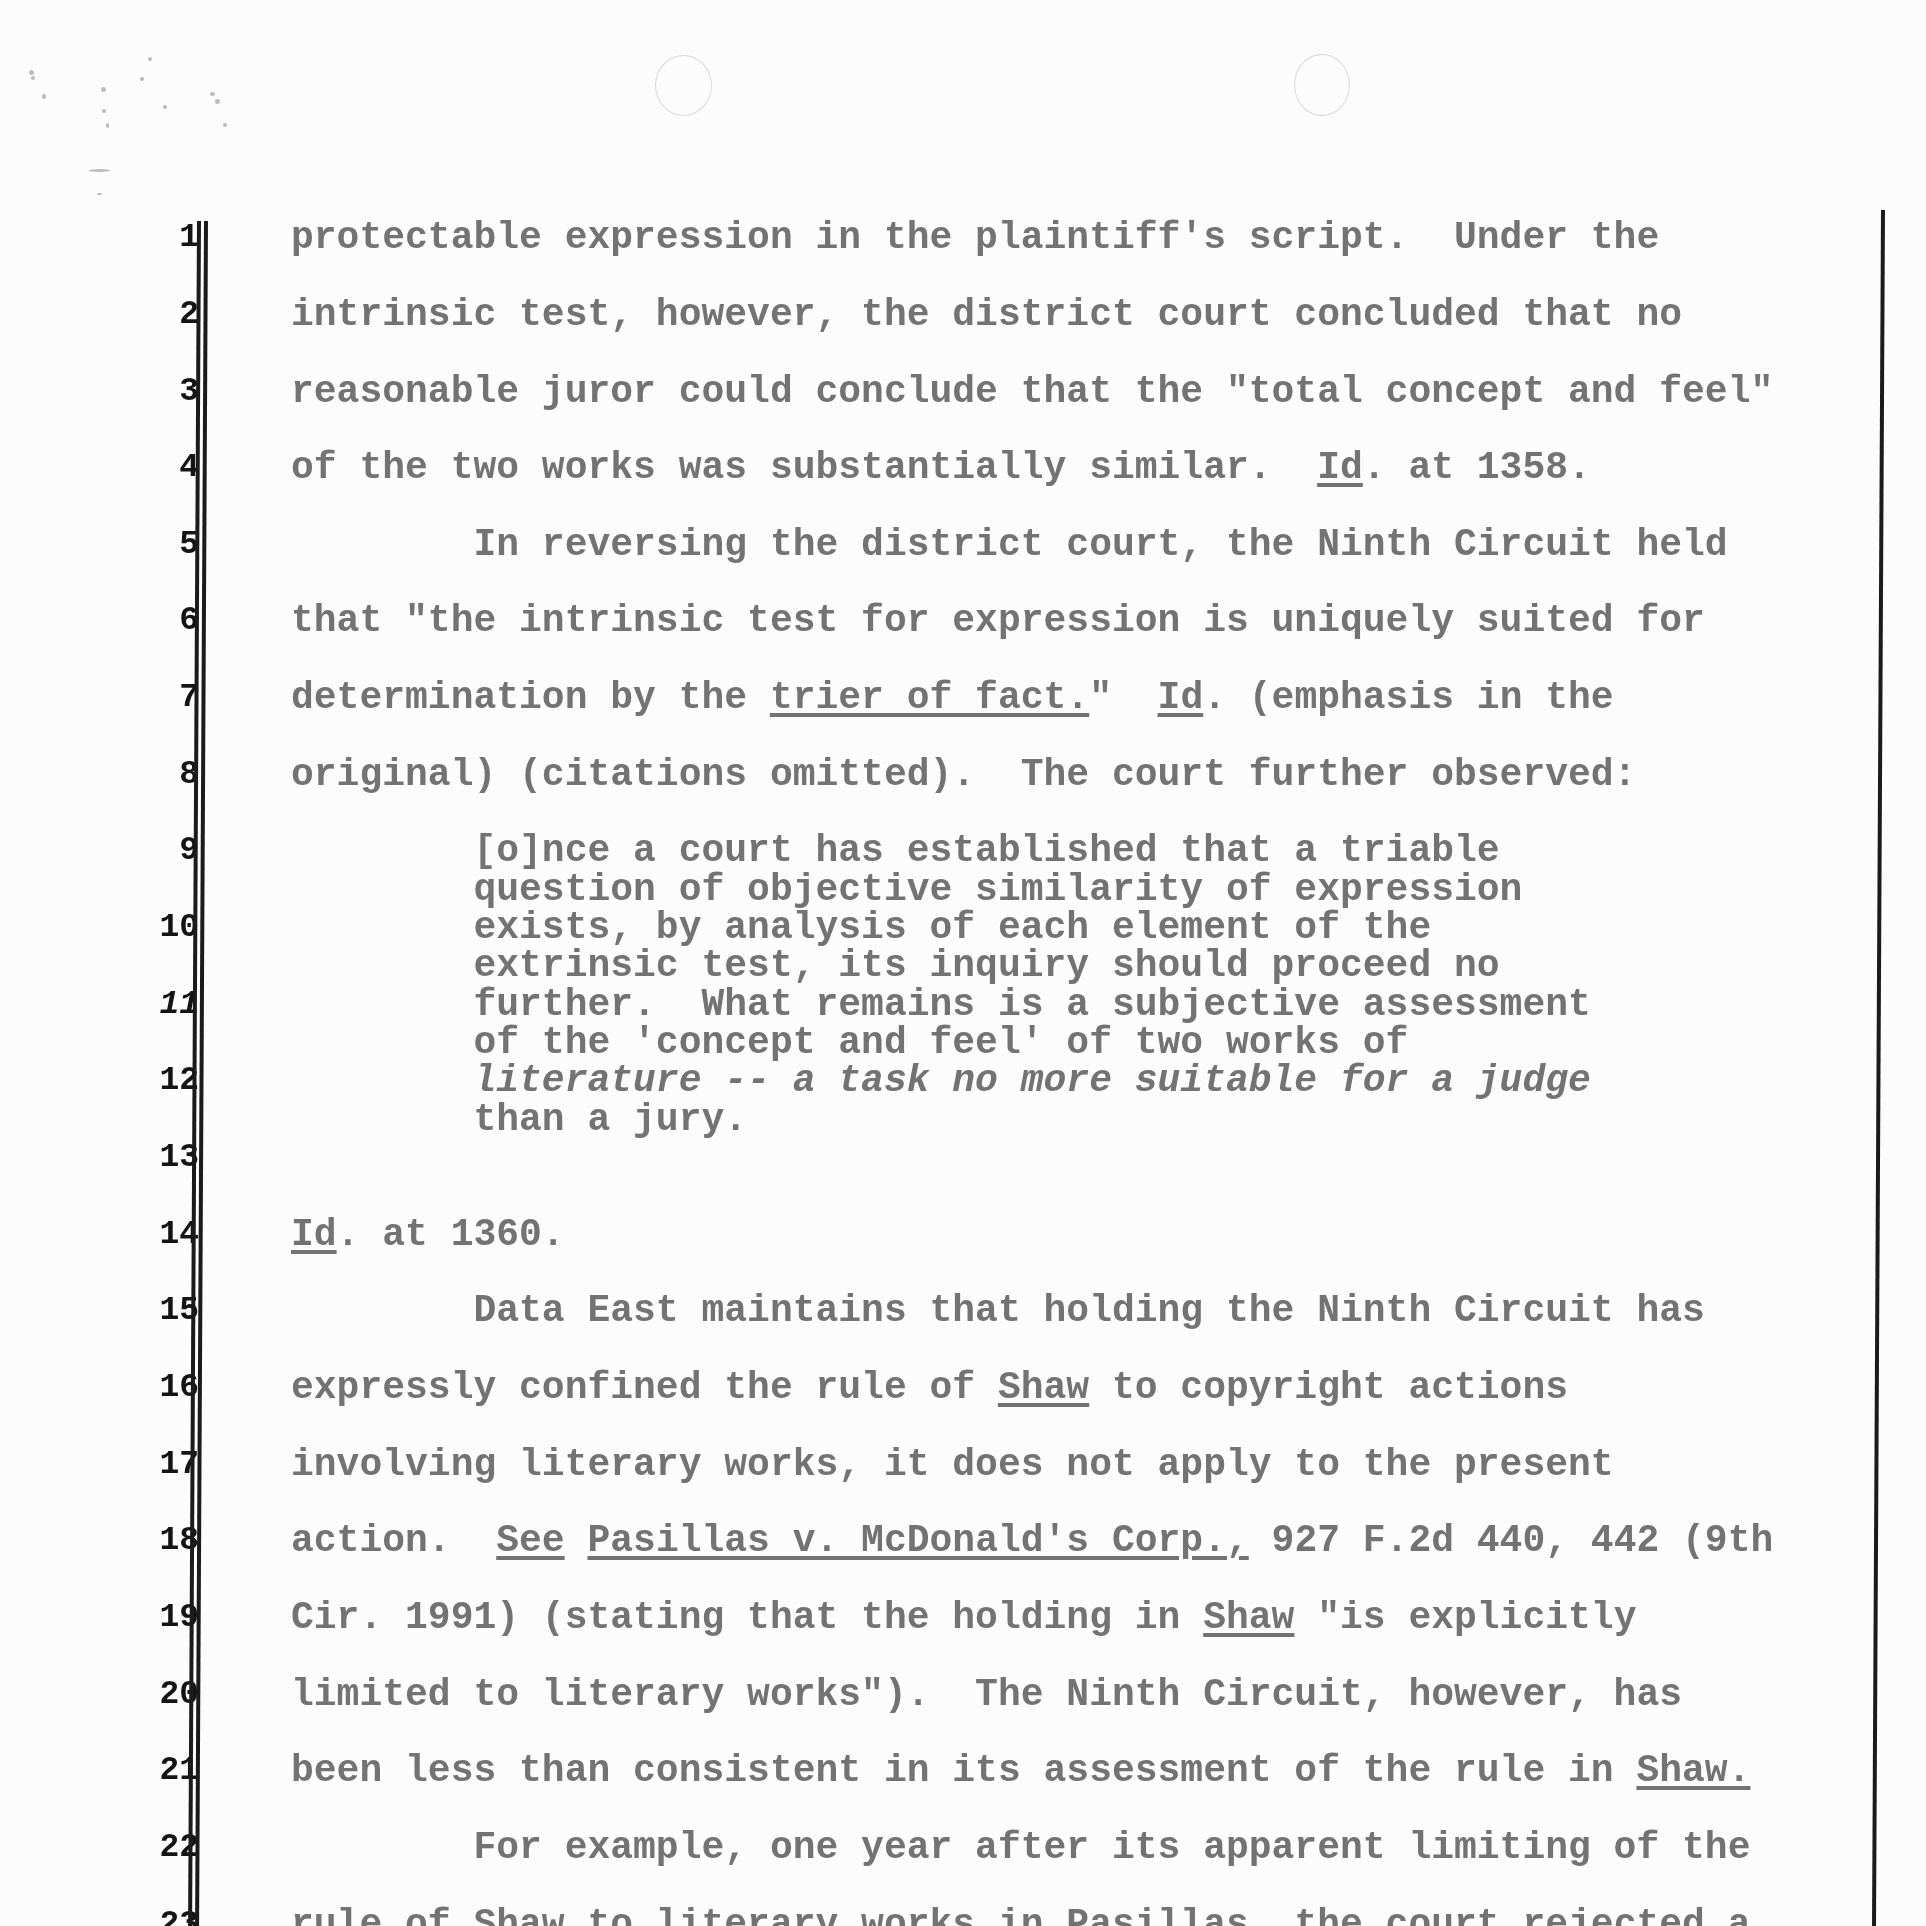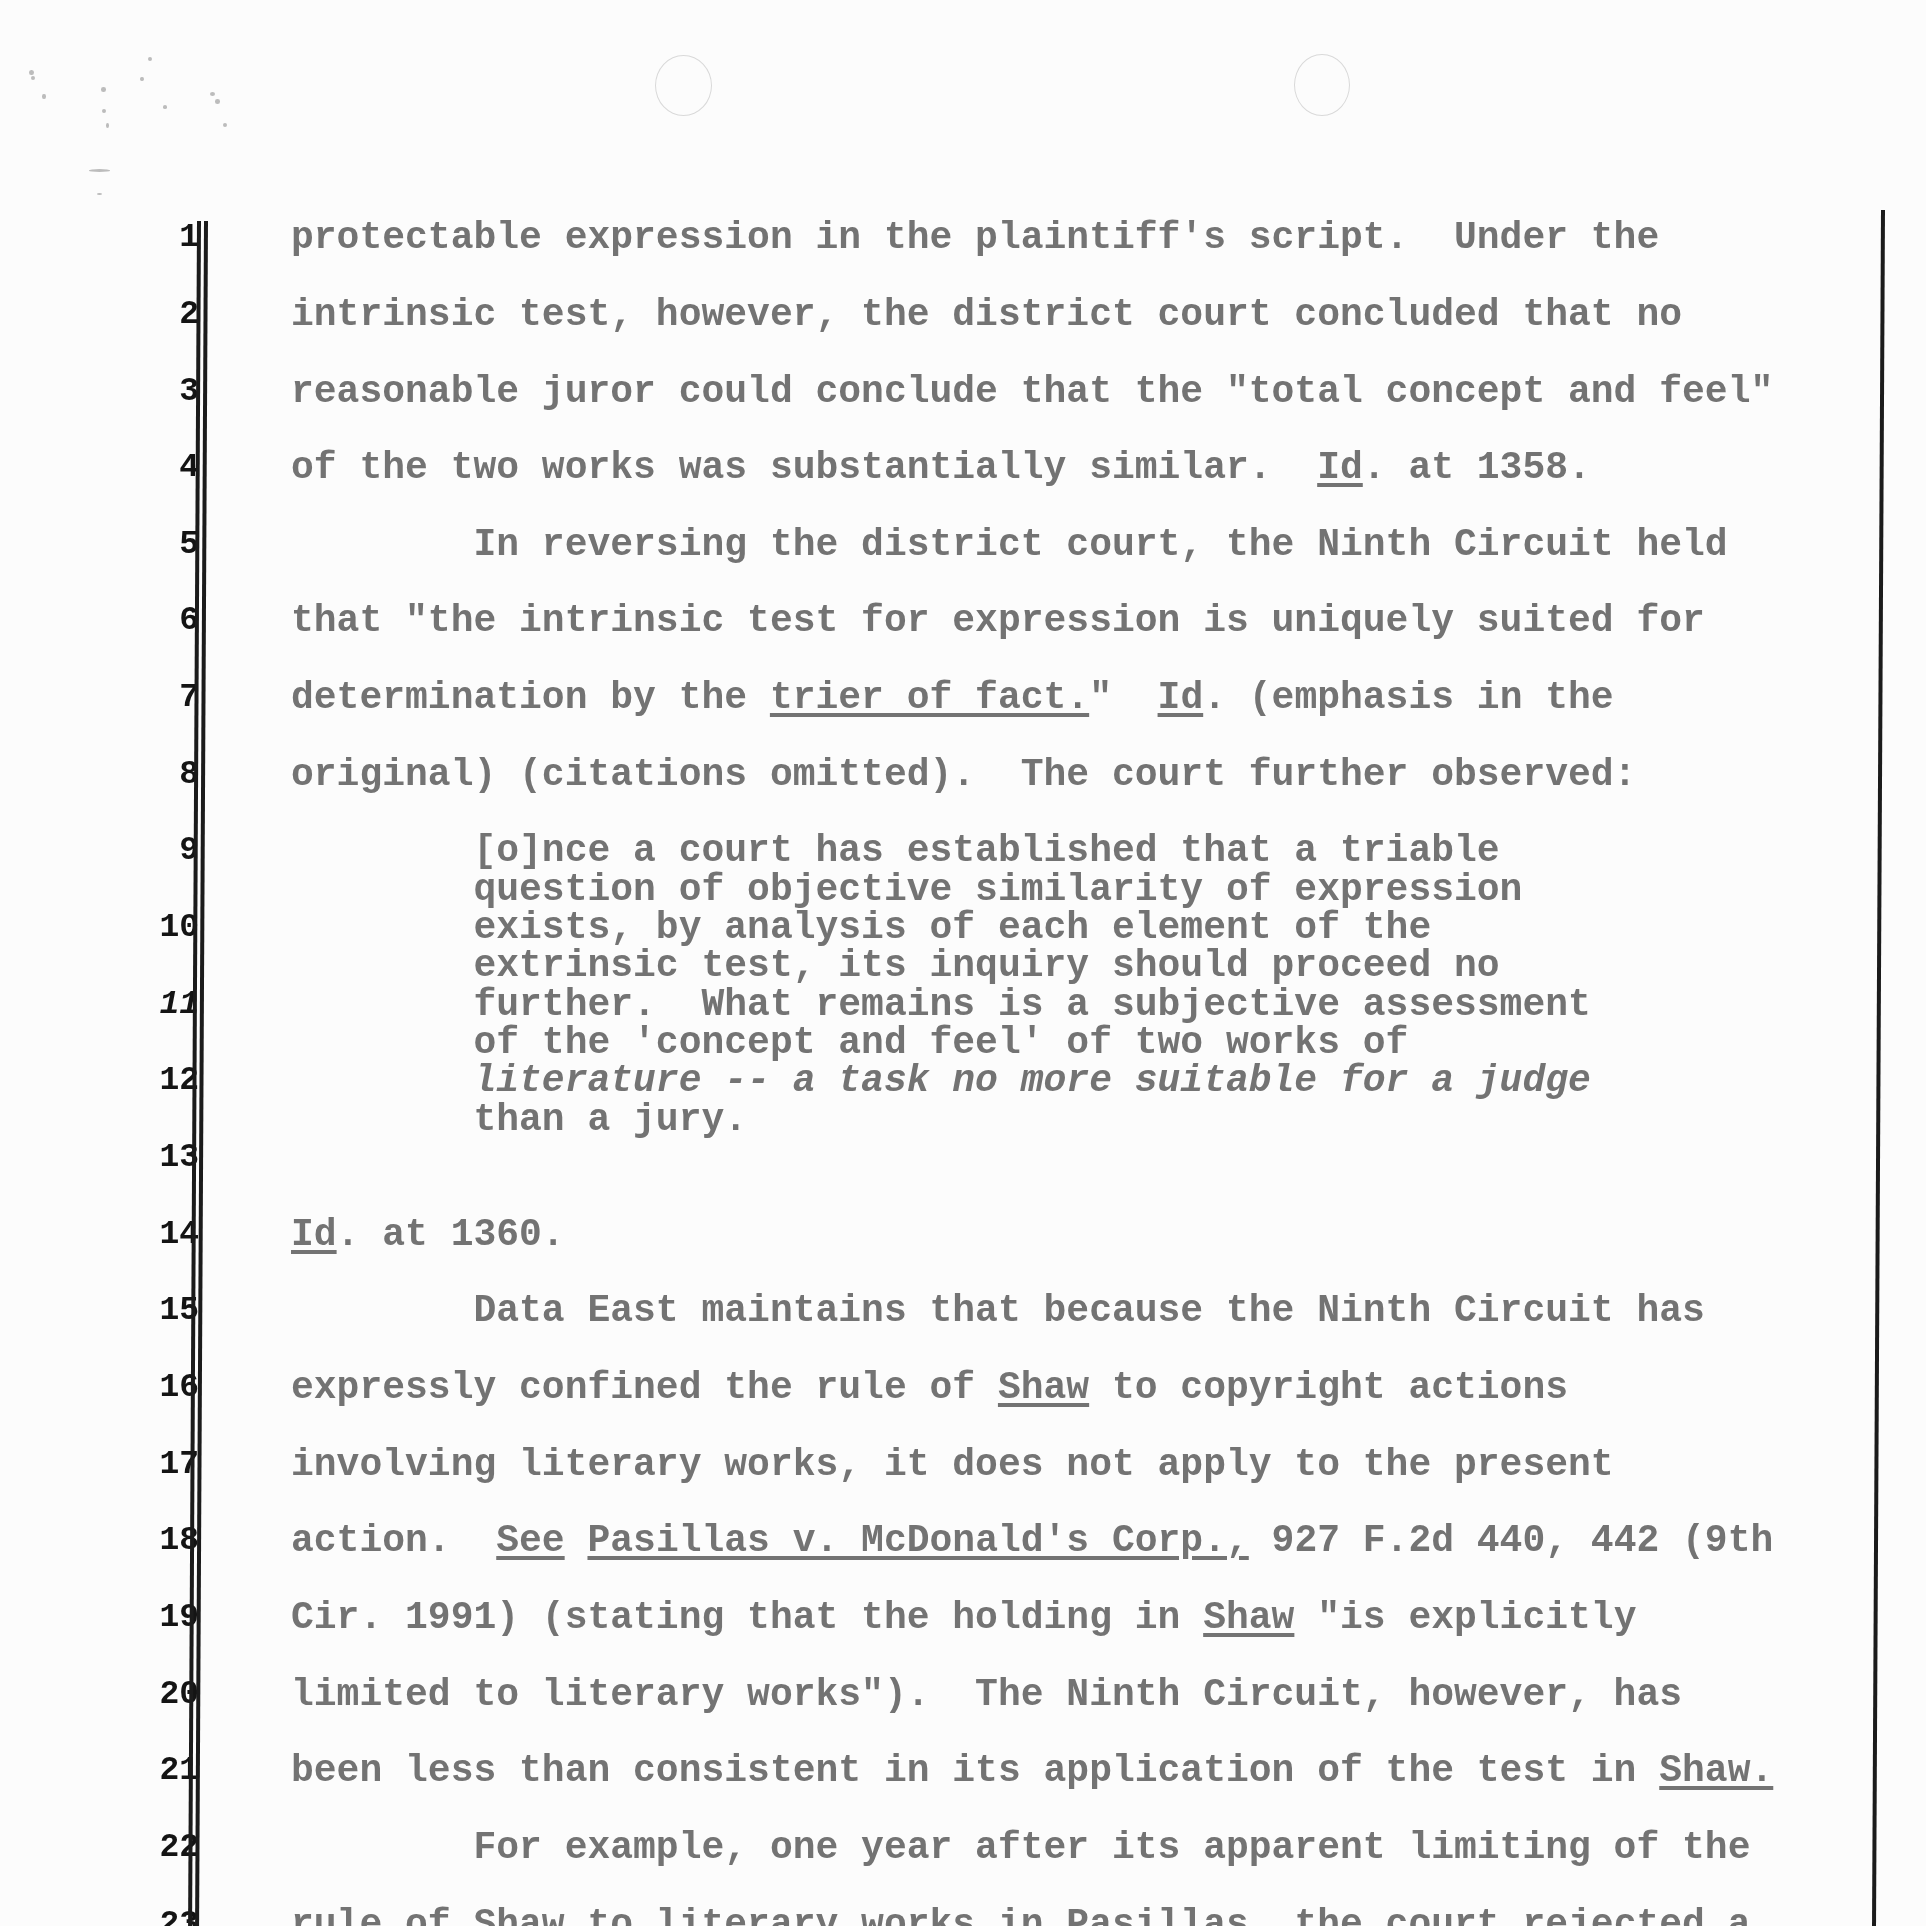--- a/index.html
+++ b/index.html
@@ -90,27 +90,27 @@
       <div class="text-row" style="top: 756px;"><span>original) (citations omitted).  The court further observed:</span></div>
       <div class="text-row" style="top: 832px;">        <span>[o]nce a court has established that a triable</span></div>
       <div class="text-row" style="top: 871px;">        <span>question of objective similarity of expression</span></div>
       <div class="text-row" style="top: 909px;">        <span>exists, by analysis of each element of the</span></div>
       <div class="text-row" style="top: 947px;">        <span>extrinsic test, its inquiry should proceed no</span></div>
       <div class="text-row" style="top: 986px;">        <span>further.  What remains is a subjective assessment</span></div>
       <div class="text-row" style="top: 1024px;">        <span>of the 'concept and feel' of two works of</span></div>
       <div class="text-row" style="top: 1062px; font-style: italic;">        <span>literature -- a task no more suitable for a judge</span></div>
       <div class="text-row" style="top: 1101px; text-align: center;">        <span>than a jury.</span></div>
       <div class="text-row" style="top: 1216px;"><span class="u">Id</span><span>. at 1360.</span></div>
-      <div class="text-row" style="top: 1292px;">        <span>Data East maintains that because the Ninth Circuit has</span></div>
+      <div class="text-row" style="top: 1292px;">        <span>Data East maintains that holding the Ninth Circuit has</span></div>
       <div class="text-row" style="top: 1369px;"><span>expressly confined the rule of </span><span class="u">Shaw</span><span> to copyright actions</span></div>
       <div class="text-row" style="top: 1446px;"><span>involving literary works, it does not apply to the present</span></div>
       <div class="text-row" style="top: 1522px;"><span>action.  </span><span class="u">See</span><span> </span><span class="u">Pasillas v. McDonald's Corp.,</span><span> 927 F.2d 440, 442 (9th</span></div>
       <div class="text-row" style="top: 1599px;"><span>Cir. 1991) (stating that the holding in </span><span class="u">Shaw</span><span> "is explicitly</span></div>
       <div class="text-row" style="top: 1676px;"><span>limited to literary works").  The Ninth Circuit, however, has</span></div>
-      <div class="text-row" style="top: 1752px;"><span>been less than consistent in its application of the test in </span><span class="u">Shaw.</span></div>
+      <div class="text-row" style="top: 1752px;"><span>been less than consistent in its assessment of the rule in </span><span class="u">Shaw.</span></div>
       <div class="text-row" style="top: 1829px;">        <span>For example, one year after its apparent limiting of the</span></div>
       <div class="text-row" style="top: 1906px;"><span>rule of </span><span class="u">Shaw</span><span> to literary works in </span><span class="u">Pasillas,</span><span> the court rejected a</span></div>
     </div>
   <div id="decoration-layer">
       <div class="rule" style="left: 197px; top: 221px; width: 3.5px; height: 2106px;"></div>
       <div class="rule" style="left: 204px; top: 221px; width: 3.5px; height: 2106px;"></div>
       <div class="rule" style="left: 1881px; top: 210px; width: 3.9px; height: 2109px;"></div>
       <div class="punch" style="left: 655px; top: 55px; width: 55px; height: 59px;"></div>
       <div class="punch" style="left: 1294px; top: 54px; width: 54px; height: 60px;"></div>
       <div class="speck" style="left: 29px; top: 70px; width: 4.6px; height: 5.4px;"></div>

